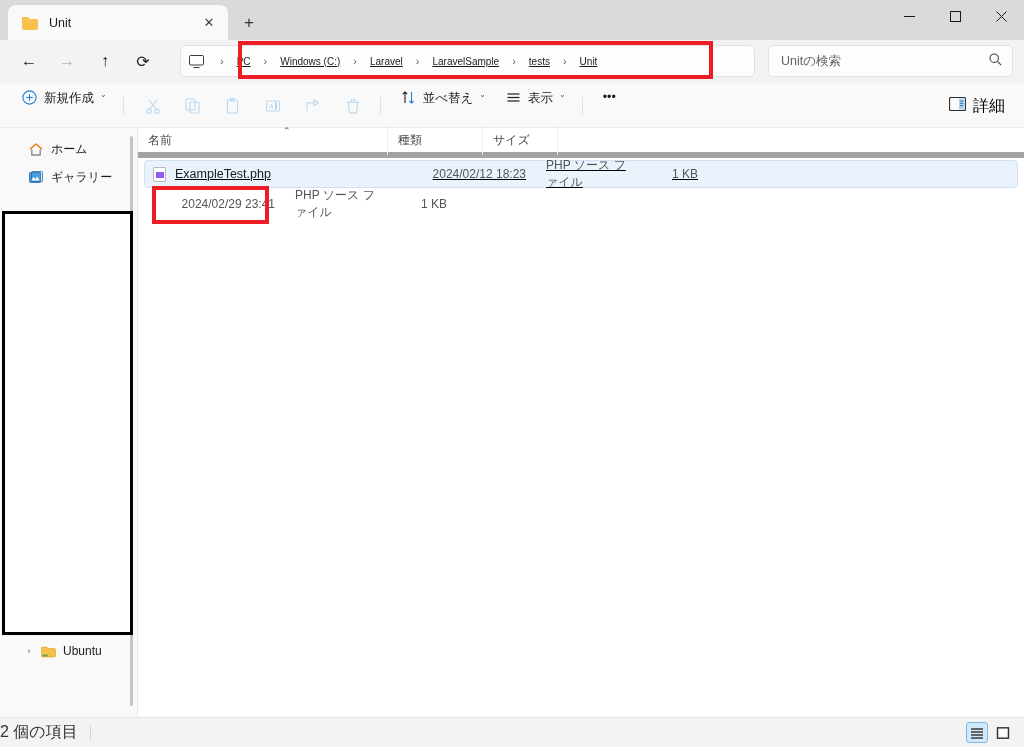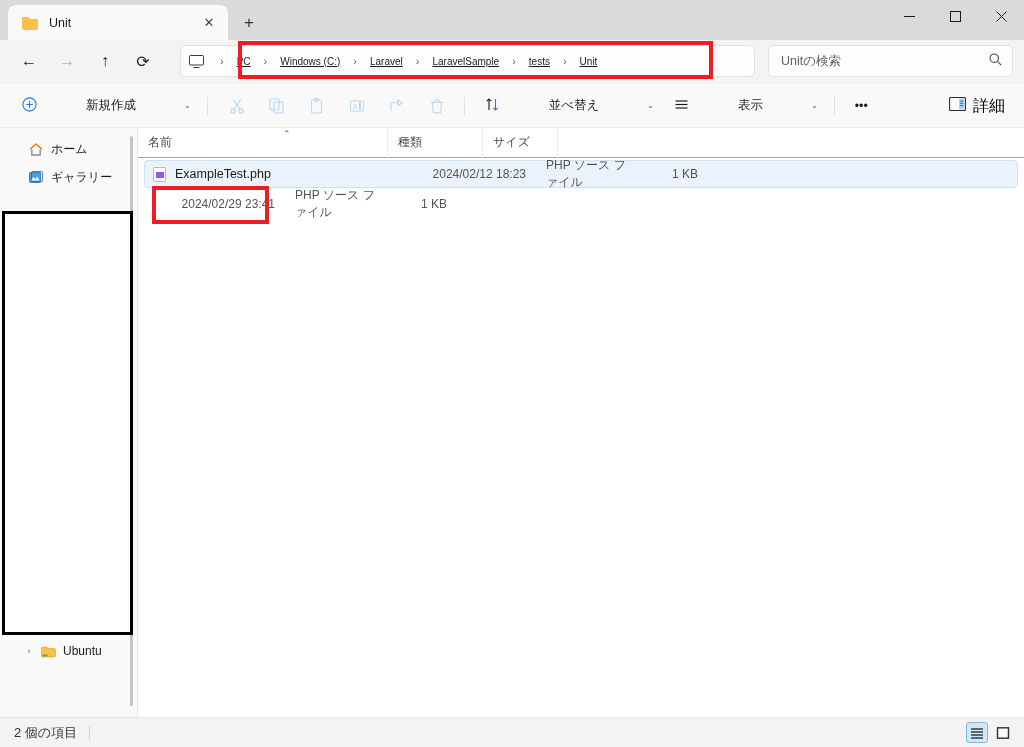--- a/index.html
+++ b/index.html
@@ -100,24 +100,23 @@
   .searchbox .si { color: #444; }
 
   
   .toolbar {
     position: absolute; left: 0; top: 84px; width: 1024px; height: 44px;
     background: #f9f9f9;
     border-bottom: 1px solid #eaeaea;
     display: flex; align-items: center;
   }
   .tb-item {
-    height: 32px; border-radius: 5px; display: flex; align-items: center;
+    height: 32px; border-radius: 5px; display: flex; align-items: flex-start;
     padding: 0 8px; margin-left: 4px; color: #1b1b1b; font-size: 12.5px;
     white-space: nowrap;
-    gap: 42px;
   }
   .tb-item.first { margin-left: 14px; }
   .tb-label { margin-left: 7px; }
   .tb-chev { margin-left: 6px; font-size: 8px; color: #555; }
   .tb-icon-btn {
     width: 38px; height: 32px; border-radius: 5px;
     display: flex; align-items: center; justify-content: center;
     margin-left: 2px;
   }
   .tb-sep {
@@ -163,21 +162,21 @@
     position: absolute; left: 137px; top: 128px; width: 1px; height: 589px;
     background: #e8e8e8;
   }
 
   
   .content {
     position: absolute; left: 138px; top: 128px; width: 886px; height: 589px;
     background: #ffffff;
   }
   .colhead {
-    position: relative; height: 30px; border-bottom: 1px solid #a3a3a3;
+    position: relative; height: 30px; border-bottom: 6px solid #a3a3a3;
     display: flex; align-items: center; text-align: center;
   }
   .col {
     font-size: 12px; color: #4a4a4a; position: relative; height: 30px;
     display: flex; align-items: center; padding-left: 10px;
     border-right: 1px solid #ededed;
   }
   .col-name { width: 250px; }
   .col-date { width: 145px; }
   .col-type { width: 95px; }
@@ -185,21 +184,21 @@
   .sortcaret {
     position: absolute; left: 145px; top: 1px;
     font-size: 9px; color: #555;
   }
 
   .row {
     position: relative; height: 28px; display: flex; align-items: center;
     margin: 2px 6px 0 6px; border-radius: 4px;
   }
   .row.selected {
-    background: #eaf3fc; border: 1px solid #cfe2f5;
+    background: #eaf3fc; border: 1px solid #cfe2f5; text-decoration: underline;
   }
   .cell-name {
     width: 250px; display: flex; align-items: center; padding-left: 8px;
     font-size: 12.5px; color: #1b1b1b;
   }
   .cell-date { width: 145px; font-size: 12px; color: #545454; text-align: right; padding-right: 14px; }
   .cell-type { width: 95px; font-size: 12px; color: #545454; padding-left: 6px; }
   .cell-size { width: 75px; font-size: 12px; color: #545454; text-align: right; padding-right: 12px; }
 
   .php-icon {
@@ -218,21 +217,21 @@
   }
   .annot-breadcrumb { left: 238px; top: 41px; width: 475px; height: 38px; }
   .annot-sample { left: 152px; top: 186px; width: 117px; height: 38px; }
 
   
   .statusbar {
     position: absolute; left: 0; top: 717px; width: 1024px; height: 30px;
     background: #f3f3f3; border-top: 1px solid #e4e4e4;
     display: flex; align-items: center;
   }
-  .status-text { font-size: 13px; color: #333; margin-left: 14px; }
+  .status-text { font-size: 16px; color: #333; }
   .status-sep { width: 1px; height: 14px; background: #d4d4d4; margin-left: 12px; }
   .viewtoggles {
     position: absolute; right: 10px; top: 4px; display: flex; gap: 4px;
   }
   .vt {
     width: 22px; height: 21px; border-radius: 3px;
     display: flex; align-items: center; justify-content: center;
     border: 1px solid transparent;
   }
   .vt.active { background: #cfe8fb; border-color: #7fb9e6; }

